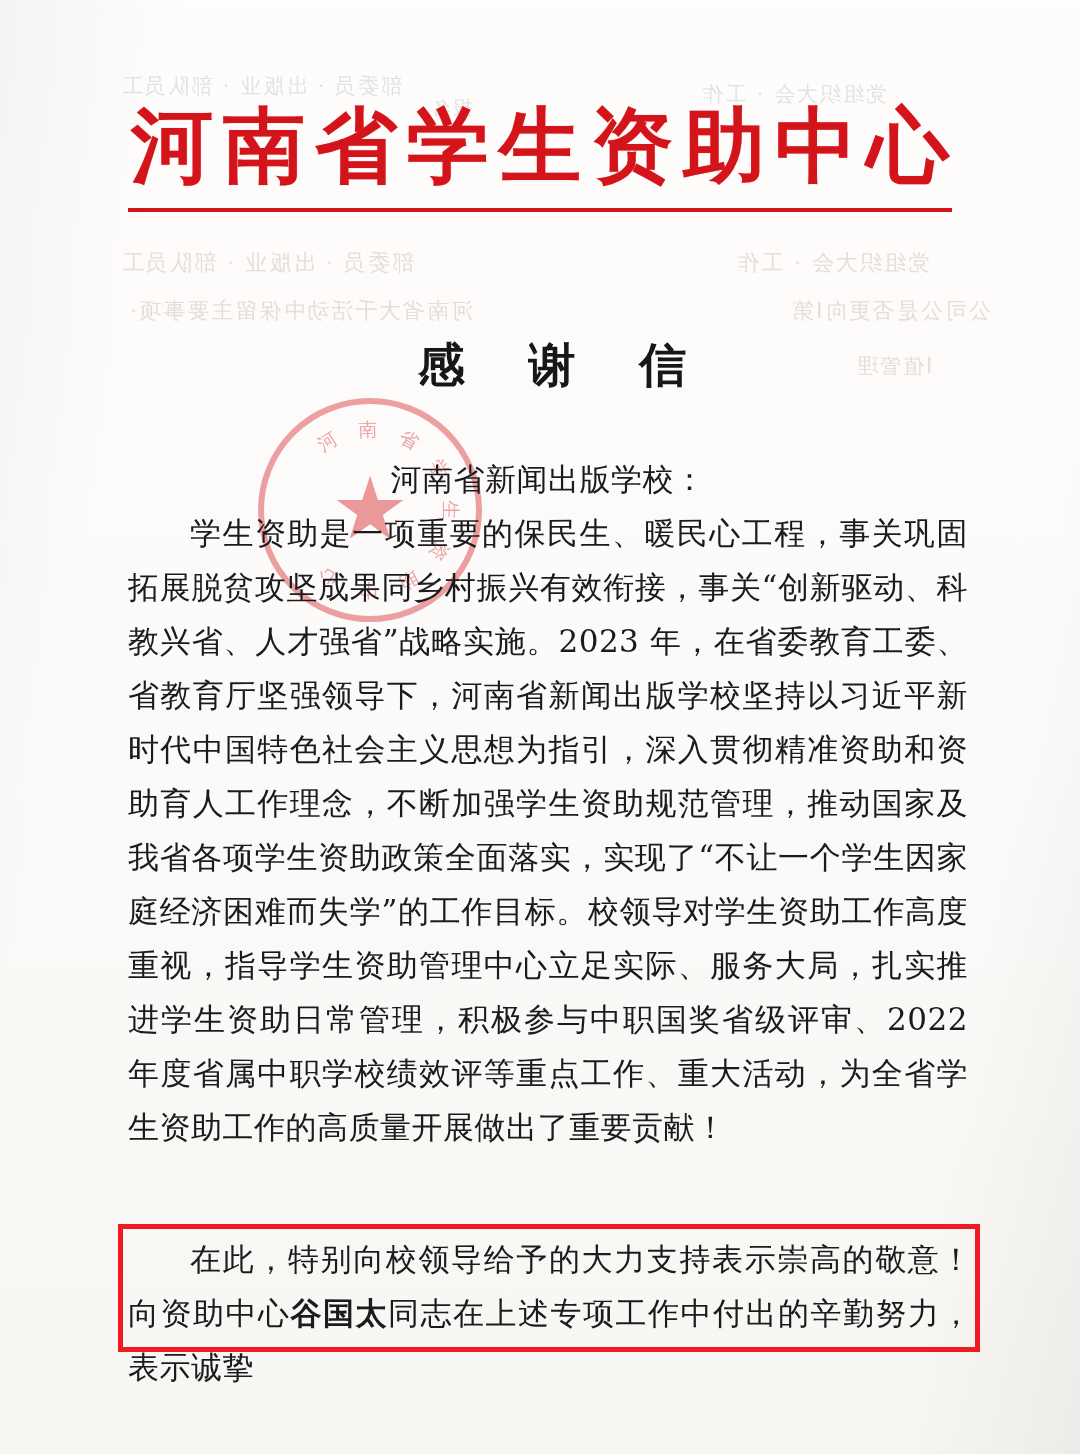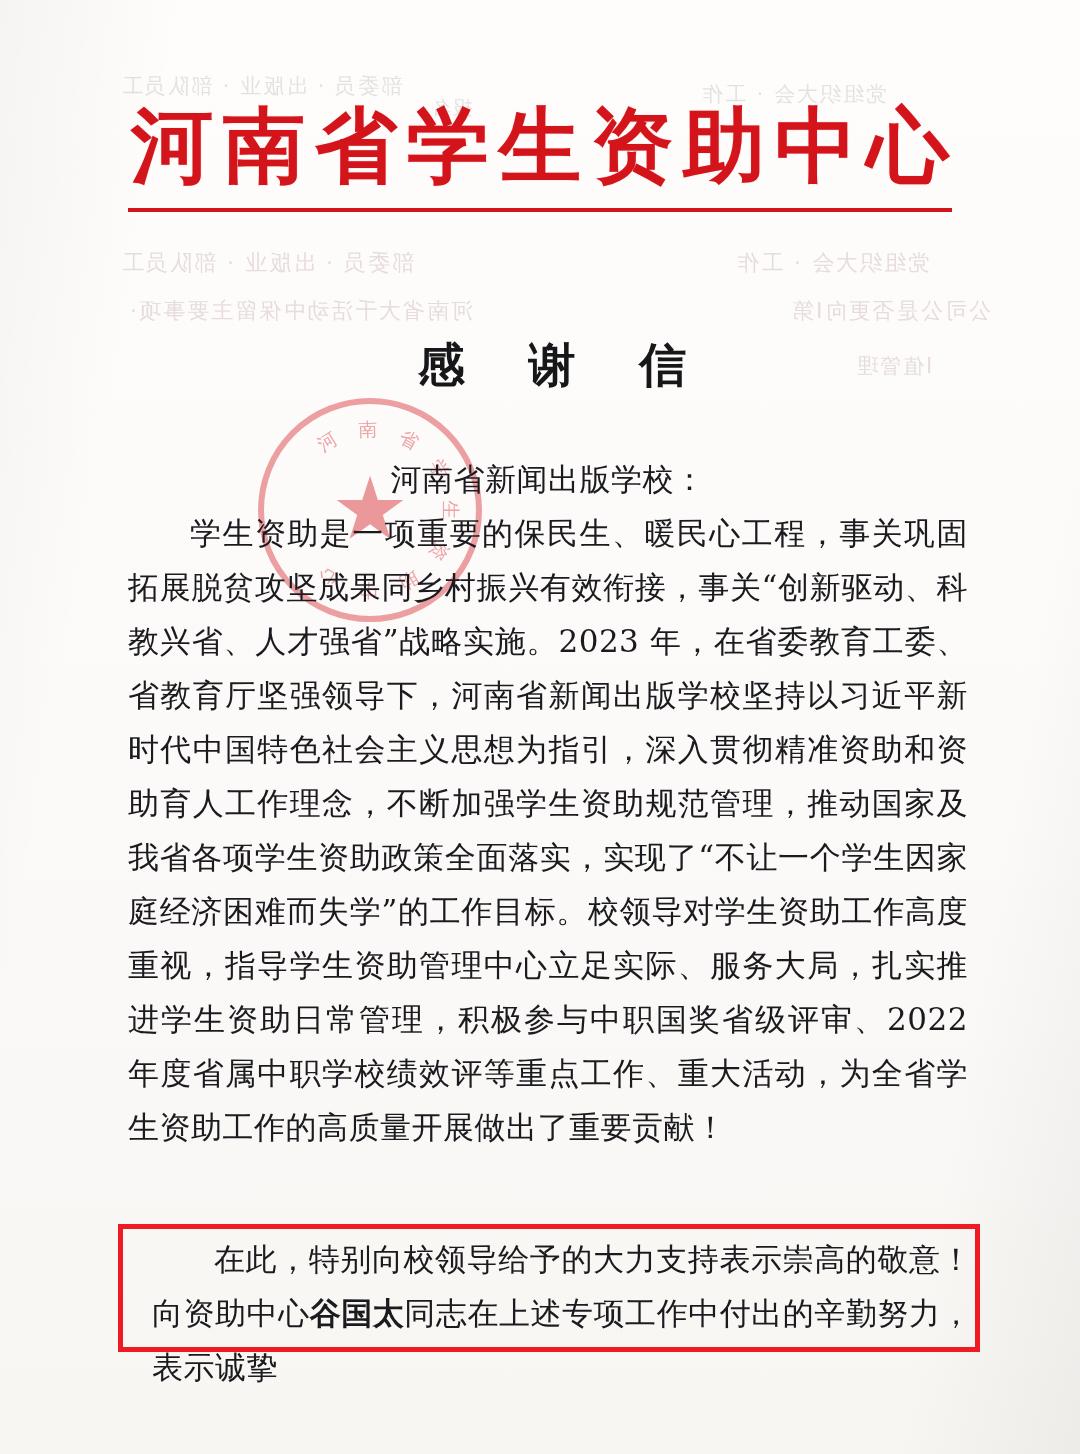--- a/index.html
+++ b/index.html
@@ -162,21 +162,21 @@
     left: 128px;
     width: 844px;
     color: #1b1b1f;
     font-size: 31px;
     line-height: 54px;
     letter-spacing: 0.5px;
     text-align: justify;
     text-justify: inter-character;
     font-family: "DejaVu Serif", "Liberation Serif", serif;
   }
-  .highlight-text .para { text-indent: 62px; margin-left: 24px; }
+  .highlight-text .para { text-indent: 62px; }
   .name-bold {
     font-family: "DejaVu Sans", "Liberation Sans", sans-serif;
     font-weight: 700;
   }
 </style>
 </head>
 <body>
 
 <div class="sheet"></div>
 

